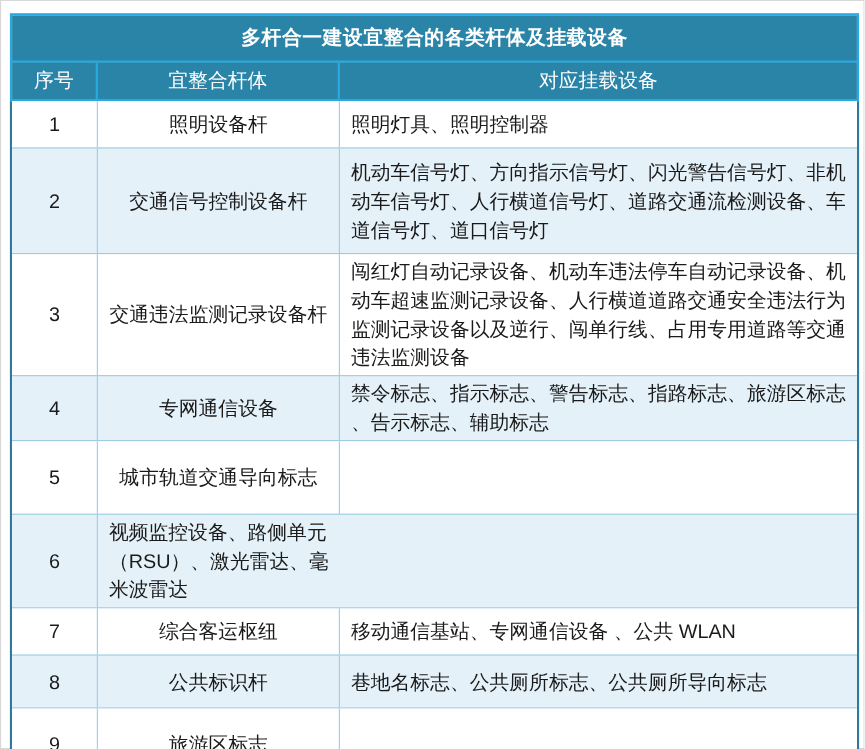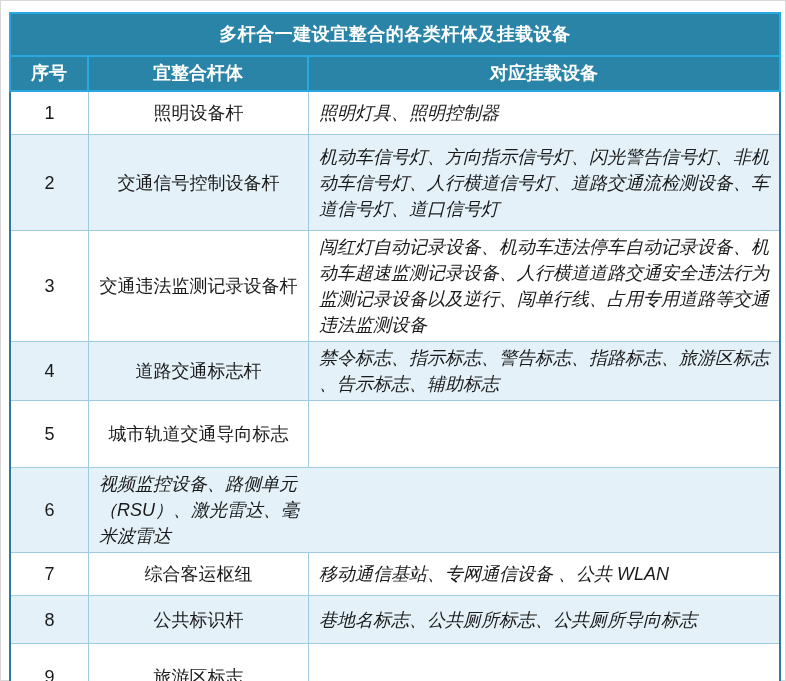--- a/index.html
+++ b/index.html
@@ -41,21 +41,21 @@
     border-bottom: 2px solid var(--cyan, #29a9e1);
     letter-spacing: 0.5px;
   }
   .header-row {
     display: grid;
     grid-template-columns: 78px 220px 1fr;
     background: var(--teal, #2a84a7);
   }
   .hc {
     color: #ffffff;
-    font-weight: bold;
+    font-weight: normal;
     font-size: 18px;
     height: 33px;
     line-height: 33px;
     text-align: center;
     box-sizing: border-box;
   }
   .header-row .hc1, .header-row .hc2 {
     border-right: 2px solid var(--cyan, #29a9e1);
   }
   
@@ -82,21 +82,20 @@
     justify-content: center;
     text-align: center;
     border-right: 1px solid var(--grid, #9ecbe2);
   }
   .cell.c3 {
     justify-content: flex-start;
     text-align: left;
     padding: 3px 4px 3px 10px;
     word-break: break-all;
     line-break: anywhere;
-    font-style: italic;
   }
   
   .row:nth-child(1) { min-height: 42px; }
   .row:nth-child(2) { min-height: 95px; }
   .row:nth-child(3) { min-height: 110px; }
   .row:nth-child(4) { min-height: 58px; }
   .row:nth-child(5) { min-height: 66px; }
   .row:nth-child(6) { min-height: 47px; }
   .row:nth-child(7) { min-height: 42px; }
   .row:nth-child(8) { min-height: 47px; }
@@ -155,21 +154,21 @@
         <div class="cell c3">
             <span>闯红灯自动记录设备、机动车违法停车自动记录设备、机动车超速监测记录设备、人行横道道路交通安全违法行为监测记录设备以及逆行、闯单行线、占用专用道路等交通违法监测设备</span>
           </div>
       </div>
 
       <div class="row alt">
         <div class="cell c1">
             <span>4</span>
           </div>
         <div class="cell c2">
-            <span>道路交通标志杆</span>
+            <span>专网通信设备</span>
           </div>
         <div class="cell c3">
             <span>禁令标志、指示标志、警告标志、指路标志、旅游区标志、告示标志、辅助标志</span>
           </div>
       </div>
 
       <div class="row">
         <div class="cell c1">
             <span>5</span>
           </div>

